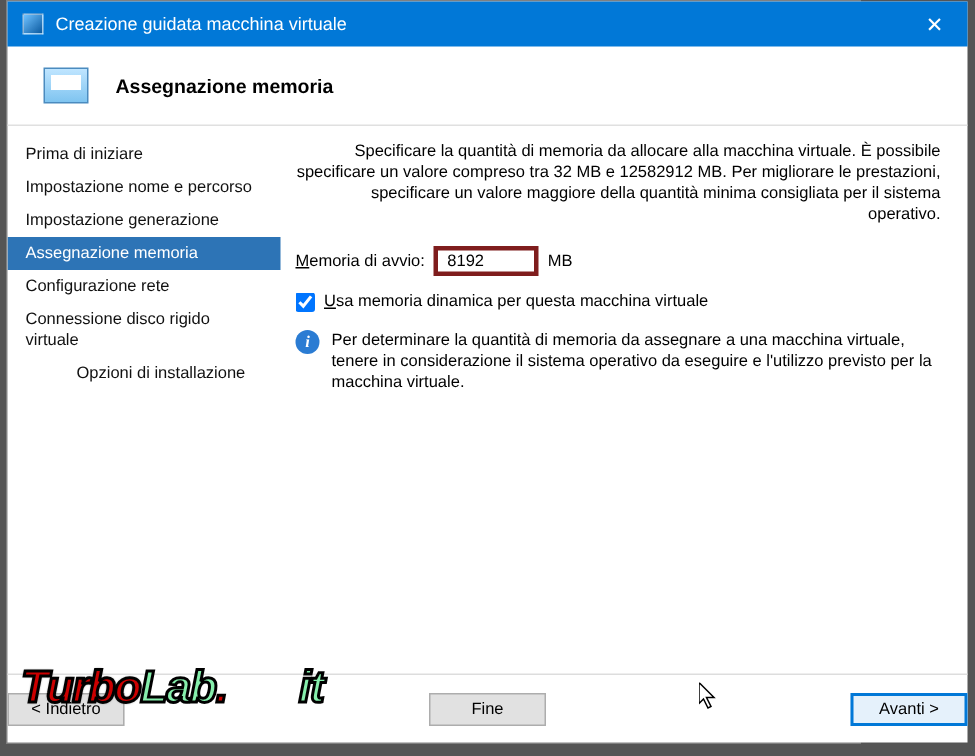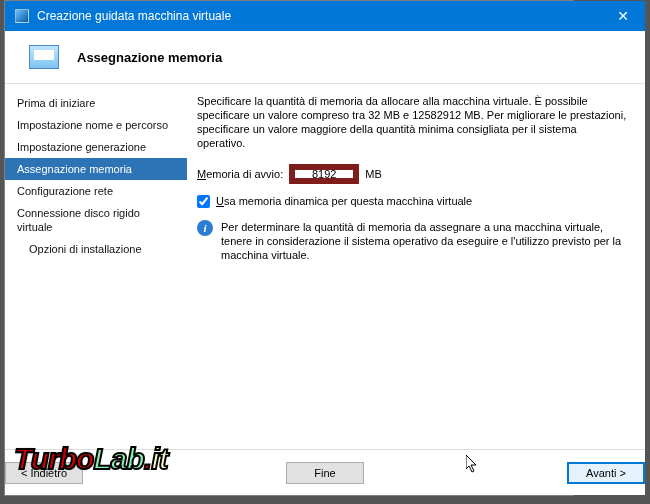--- a/index.html
+++ b/index.html
@@ -87,46 +87,46 @@
     width: 182px;
     padding: 8px 0;
     font-size: 11px;
   }
   .side-item {
     padding: 4px 10px 4px 12px;
     line-height: 14px;
     color: #111;
     cursor: default;
   }
-  .side-item.sub { padding-left: 24px; }
+  .side-item.sub { padding-left: 46px; }
   .side-item.selected {
     background: #2d74b6;
     color: #fff;
   }
   .content {
     flex: 1;
     padding: 10px 18px 8px 10px;
     font-size: 11px;
     color: #000;
     line-height: 14px;
   }
-  .desc { margin-bottom: 14px; }
+  .desc { margin-bottom: 14px; text-align: right; }
   .row-mem {
     display: flex;
     align-items: center;
     margin-bottom: 10px;
   }
   .row-mem .lbl .ul { text-decoration: underline; }
   .mem-input {
     width: 70px;
     height: 20px;
-    border: 6px solid #7f1d1d;
+    border: 3px solid #7f1d1d;
     margin-left: 6px;
     margin-right: 6px;
-    text-align: center;
+    text-align: left;
     padding: 0 6px;
     font-family: inherit;
     font-size: 11px;
   }
   .chk-row {
     display: flex;
     align-items: center;
     margin-bottom: 12px;
   }
   .chk-row input { margin: 0 6px 0 0; }
@@ -198,21 +198,21 @@
   .watermark .wt-turbo {
     color: #c00;
     -webkit-text-stroke: 2px #000;
     text-shadow: 0 0 2px #000;
   }
   .watermark .wt-lab {
     color: #86efac;
     -webkit-text-stroke: 2px #000;
   }
   .watermark .wt-dot { color: #c00; -webkit-text-stroke: 2px #000; }
-  .watermark .wt-it { color: #fef9c3; -webkit-text-stroke: 2px #000; }
+  .watermark .wt-it { color: #86efac; margin-left: 48px; -webkit-text-stroke: 2px #000; }
 </style>
 </head>
 <body>
 
 <div class="frame">
   <div class="window">
 
     <div class="titlebar">
       <div class="title-icon"></div>
       <div class="title-text">Creazione guidata macchina virtuale</div>

